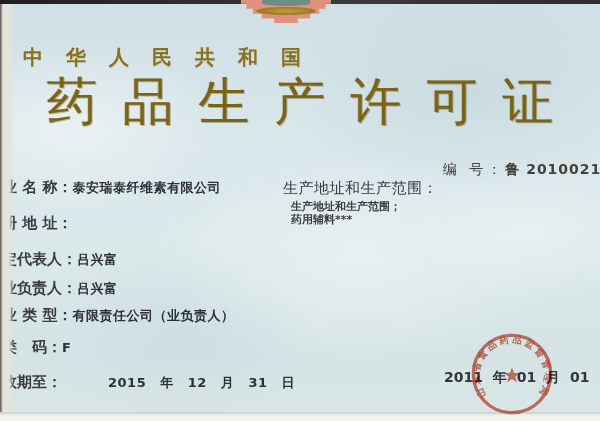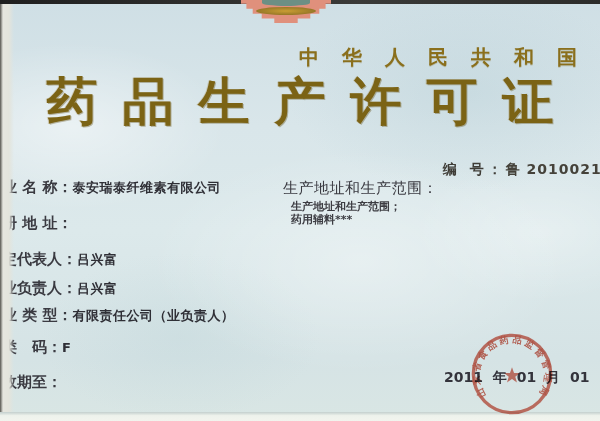--- a/index.html
+++ b/index.html
@@ -21,29 +21,29 @@
     background:linear-gradient(90deg,#55544e 0px,#e6e6df 3px,#e3e4dc 9px,rgba(227,228,220,0) 14px);z-index:2;}
   .edge-bottom{left:0;top:412px;width:600px;height:9px;
     background:linear-gradient(180deg,#c3cfcd 0%,#eef2ec 40%,#f2f4ee 100%);z-index:2;}
   
   .emblem{left:241px;top:0;width:90px;height:23px;z-index:4;background:#e0907c;
     clip-path:polygon(0% 0%,100% 0%,100% 16%,94% 16%,94% 38%,87% 38%,87% 60%,77% 60%,77% 80%,63% 80%,63% 100%,37% 100%,37% 80%,23% 80%,23% 60%,13% 60%,13% 38%,6% 38%,6% 16%,0% 16%);}
   .emblem-teal{left:262px;top:0;width:48px;height:6px;z-index:5;background:#4f8e86;border-radius:0 0 50% 50%;opacity:.8;}
   .emblem-gold{left:256px;top:7px;width:60px;height:8px;z-index:5;border-radius:50%;
     background:radial-gradient(ellipse at 50% 50%, #c79e2c 0%, #8f751d 70%, #7a641a 100%);opacity:.9;}
   
-  .country{left:0;top:44px;width:600px;text-align:right;
+  .country{left:0;top:44px;width:600px;text-align:left;
     font-size:20px;font-weight:bold;letter-spacing:23px;text-indent:23px;
     color:#8a6f1c;text-shadow:0 1px 0 rgba(120,95,20,.25);z-index:1;}
   .main-title{left:0;top:68px;width:600px;text-align:center;
-    font-size:51px;font-weight:bold;letter-spacing:25px;text-indent:25px;
+    font-size:51px;font-weight:normal;letter-spacing:25px;text-indent:25px;
     color:#7b6315;text-shadow:1px 1px 0 rgba(90,70,10,.35), -1px 0 0 rgba(150,110,30,.25);z-index:1;}
   
   .number-line{left:425px;top:145px;font-size:14px;color:#45423a;z-index:1;white-space:pre;}
-  .number-line .nlabel{font-weight:bold;letter-spacing:4px;color:#3f3d37;}
+  .number-line .nlabel{font-weight:normal;letter-spacing:4px;color:#3f3d37;}
   .number-line .nvalue{font-weight:600;letter-spacing:1px;}
   
   .row{left:2px;font-size:13px;color:#2f2f36;z-index:1;white-space:pre;display:flex;align-items:baseline;}
   .flabel{font-weight:bold;font-size:15px;color:#3a3a41;white-space:pre;display:inline-block;min-width:52px;}
   .flabel.wide{min-width:106px;}
   .fvalue{font-weight:600;letter-spacing:.5px;}
   .fvalue.date{word-spacing:9px;}
   
   .prod-title{left:283px;top:179px;font-size:15px;font-weight:normal;color:#3a3a41;letter-spacing:.5px;z-index:1;}
   .prod-line1{left:291px;top:199px;font-size:11px;font-weight:600;color:#3c3c42;z-index:1;}
@@ -91,20 +91,21 @@
   <div class="abs row" style="top:306px">
     <span class="flabel">业 类 型：</span>
     <span class="fvalue">有限责任公司（业负责人）</span>
   </div>
   <div class="abs row" style="top:338px">
     <span class="flabel">类　码：</span>
     <span class="fvalue">F</span>
   </div>
   <div class="abs row" style="top:373px">
     <span class="flabel wide">效期至：</span>
+    <span class="fvalue date">2015 年 12 月 31 日</span>
   </div>
 
   <div class="abs prod-title">生产地址和生产范围：</div>
   <div class="abs prod-line1">生产地址和生产范围；</div>
   <div class="abs prod-line2">药用辅料***</div>
 
   <div class="abs issue-date">2011 年 01 月 01 日</div>
 
   <div class="abs seal">
     <svg viewBox="0 0 100 100" width="84" height="84">

